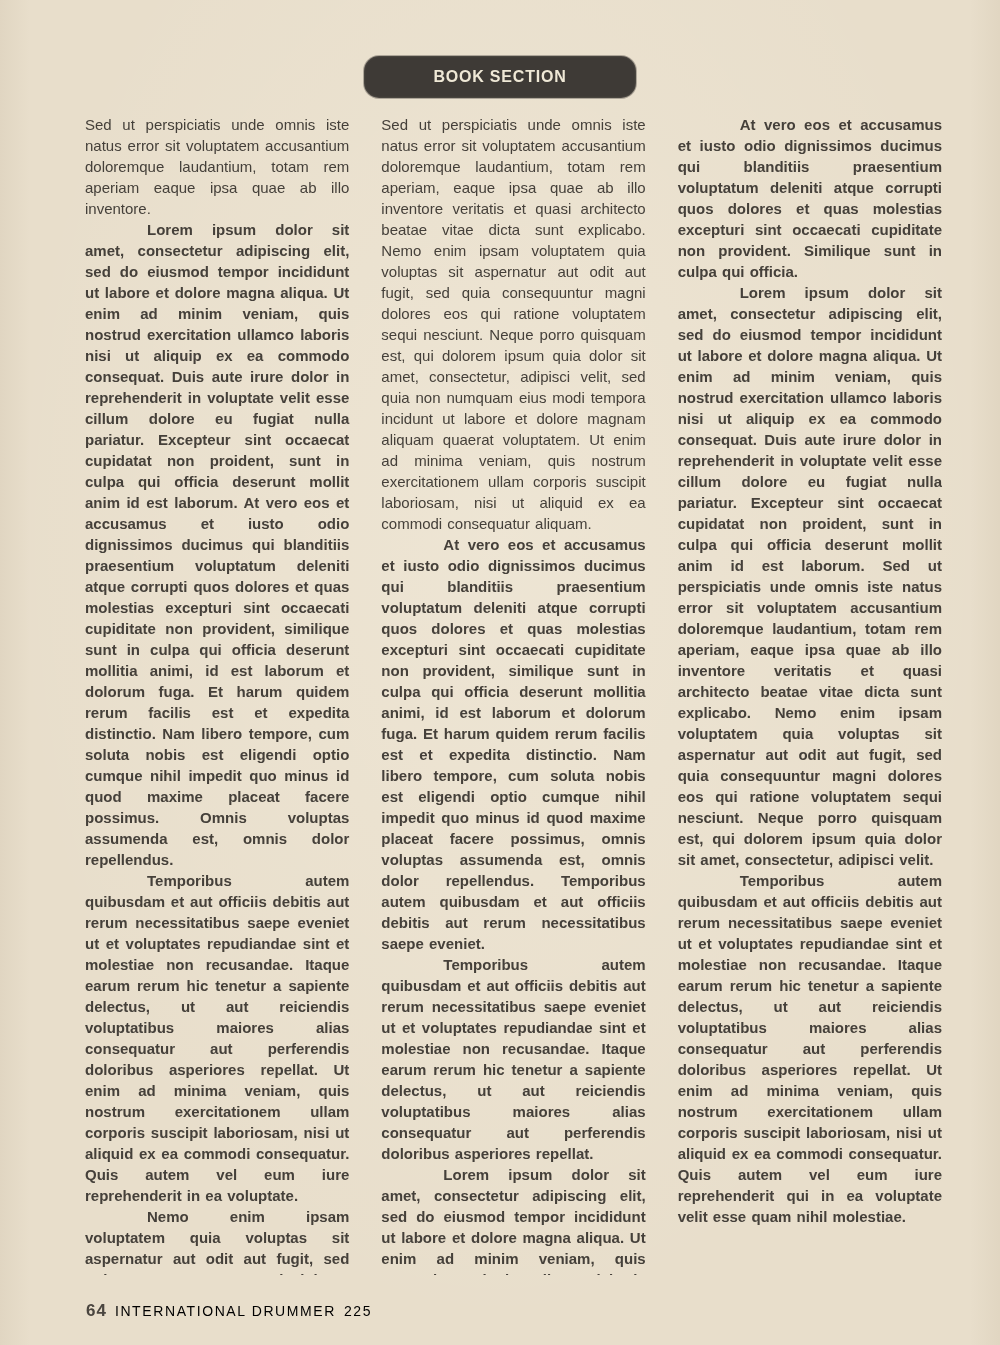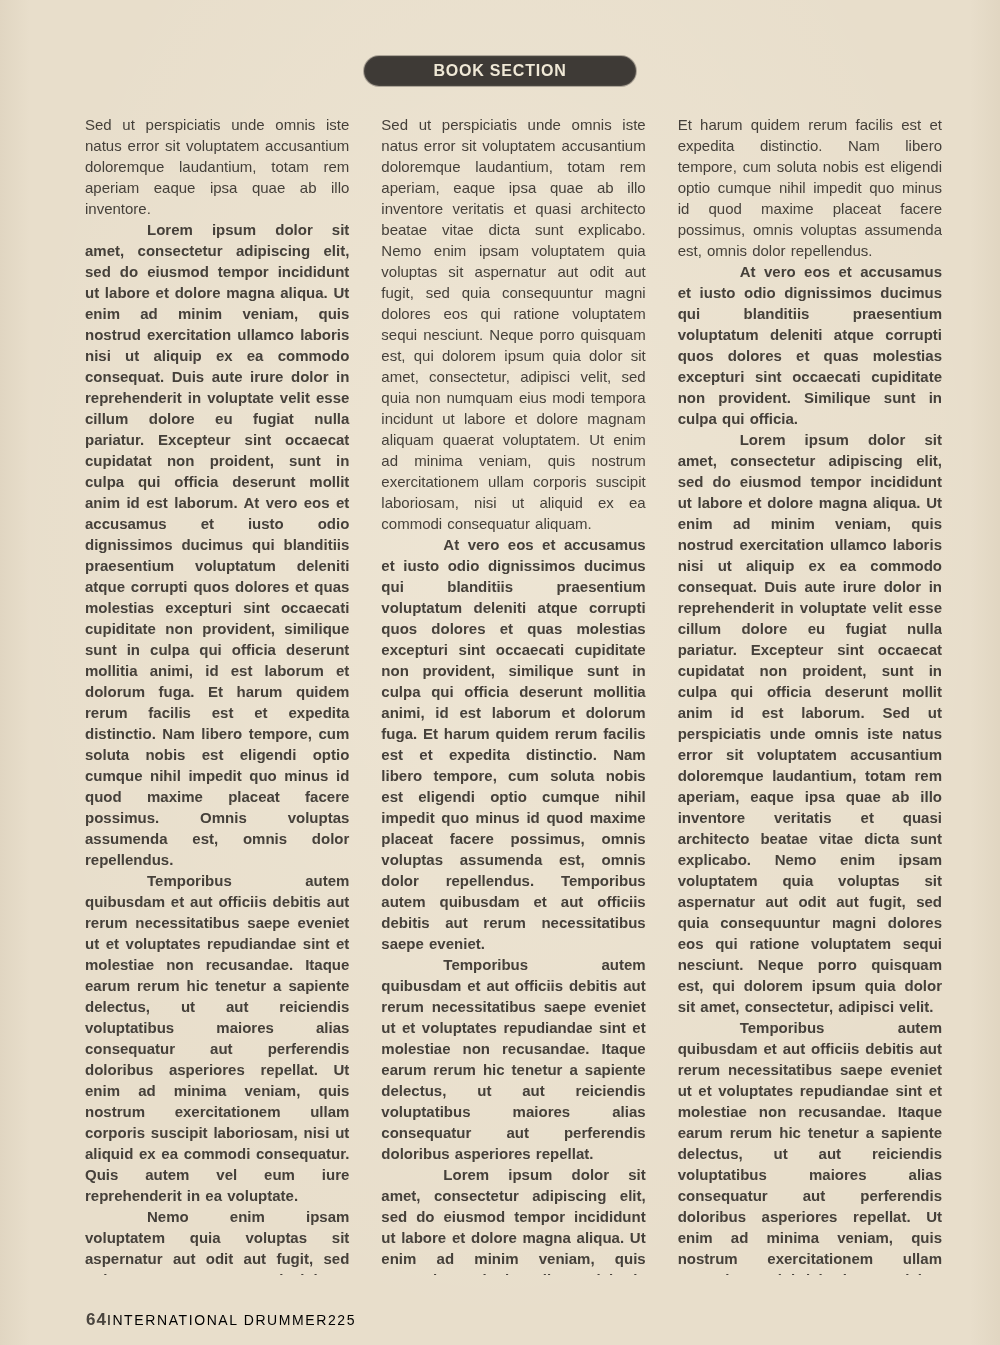--- a/index.html
+++ b/index.html
@@ -17,21 +17,21 @@
 
   .page { position: absolute; inset: 0; }
 
   
   .banner {
     position: absolute;
     top: 56px;
     left: 50%;
     transform: translateX(-50%);
     width: 272px;
-    height: 30px;
+    height: 42px;
     background: #3e3a36;
     border-radius: 15px;
     box-shadow: 0 0 0 1px rgba(62,58,54,0.35), inset 0 0 2px rgba(236,228,208,0.25);
     display: flex;
     align-items: center;
     justify-content: center;
   }
   .banner-label {
     color: #efe8d6;
     font-weight: bold;
@@ -58,23 +58,24 @@
     color: #45403a;
     text-align: justify;
     word-spacing: 1px;
   }
   .col p.indent { text-indent: 62px; font-weight: bold; }
 
   
   .folio {
     position: absolute;
     left: 86px;
-    bottom: 15px;
+    bottom: 24px;
     display: flex;
     align-items: baseline;
+    gap: 8px;
     color: #4a453f;
   }
   .folio .pagenum {
     font-weight: bold;
     font-size: 17px;
     letter-spacing: 1px;
   }
   .folio .mag, .folio .issue {
     font-size: 14px;
     letter-spacing: 1.6px;
@@ -98,21 +99,20 @@
         <p class="indent">Temporibus autem quibusdam et aut officiis debitis aut rerum necessitatibus saepe eveniet ut et voluptates repudiandae sint et molestiae non recusandae. Itaque earum rerum hic tenetur a sapiente delectus, ut aut reiciendis voluptatibus maiores alias consequatur aut perferendis doloribus asperiores repellat. Ut enim ad minima veniam, quis nostrum exercitationem ullam corporis suscipit laboriosam, nisi ut aliquid ex ea commodi consequatur. Quis autem vel eum iure reprehenderit in ea voluptate.</p>
         <p class="indent">Nemo enim ipsam voluptatem quia voluptas sit aspernatur aut odit aut fugit, sed quia consequuntur magni dolores eos qui ratione voluptatem sequi nesciunt.</p>
       </div>
     <div class="col">
         <p>Sed ut perspiciatis unde omnis iste natus error sit voluptatem accusantium doloremque laudantium, totam rem aperiam, eaque ipsa quae ab illo inventore veritatis et quasi architecto beatae vitae dicta sunt explicabo. Nemo enim ipsam voluptatem quia voluptas sit aspernatur aut odit aut fugit, sed quia consequuntur magni dolores eos qui ratione voluptatem sequi nesciunt. Neque porro quisquam est, qui dolorem ipsum quia dolor sit amet, consectetur, adipisci velit, sed quia non numquam eius modi tempora incidunt ut labore et dolore magnam aliquam quaerat voluptatem. Ut enim ad minima veniam, quis nostrum exercitationem ullam corporis suscipit laboriosam, nisi ut aliquid ex ea commodi consequatur aliquam.</p>
         <p class="indent">At vero eos et accusamus et iusto odio dignissimos ducimus qui blanditiis praesentium voluptatum deleniti atque corrupti quos dolores et quas molestias excepturi sint occaecati cupiditate non provident, similique sunt in culpa qui officia deserunt mollitia animi, id est laborum et dolorum fuga. Et harum quidem rerum facilis est et expedita distinctio. Nam libero tempore, cum soluta nobis est eligendi optio cumque nihil impedit quo minus id quod maxime placeat facere possimus, omnis voluptas assumenda est, omnis dolor repellendus. Temporibus autem quibusdam et aut officiis debitis aut rerum necessitatibus saepe eveniet.</p>
         <p class="indent">Temporibus autem quibusdam et aut officiis debitis aut rerum necessitatibus saepe eveniet ut et voluptates repudiandae sint et molestiae non recusandae. Itaque earum rerum hic tenetur a sapiente delectus, ut aut reiciendis voluptatibus maiores alias consequatur aut perferendis doloribus asperiores repellat.</p>
         <p class="indent">Lorem ipsum dolor sit amet, consectetur adipiscing elit, sed do eiusmod tempor incididunt ut labore et dolore magna aliqua. Ut enim ad minim veniam, quis nostrud exercitation ullamco laboris nisi ut aliquip ex ea commodo consequat. Duis aute irure dolor in reprehenderit in voluptate.</p>
       </div>
     <div class="col">
-        <p>Et harum quidem rerum facilis est et expedita distinctio. Nam libero tempore, cum soluta nobis est eligendi optio cumque nihil impedit quo minus id quod maxime placeat facere possimus, omnis voluptas assumenda est, omnis dolor repellendus.</p>
         <p class="indent">At vero eos et accusamus et iusto odio dignissimos ducimus qui blanditiis praesentium voluptatum deleniti atque corrupti quos dolores et quas molestias excepturi sint occaecati cupiditate non provident. Similique sunt in culpa qui officia.</p>
         <p class="indent">Lorem ipsum dolor sit amet, consectetur adipiscing elit, sed do eiusmod tempor incididunt ut labore et dolore magna aliqua. Ut enim ad minim veniam, quis nostrud exercitation ullamco laboris nisi ut aliquip ex ea commodo consequat. Duis aute irure dolor in reprehenderit in voluptate velit esse cillum dolore eu fugiat nulla pariatur. Excepteur sint occaecat cupidatat non proident, sunt in culpa qui officia deserunt mollit anim id est laborum. Sed ut perspiciatis unde omnis iste natus error sit voluptatem accusantium doloremque laudantium, totam rem aperiam, eaque ipsa quae ab illo inventore veritatis et quasi architecto beatae vitae dicta sunt explicabo. Nemo enim ipsam voluptatem quia voluptas sit aspernatur aut odit aut fugit, sed quia consequuntur magni dolores eos qui ratione voluptatem sequi nesciunt. Neque porro quisquam est, qui dolorem ipsum quia dolor sit amet, consectetur, adipisci velit.</p>
         <p class="indent">Temporibus autem quibusdam et aut officiis debitis aut rerum necessitatibus saepe eveniet ut et voluptates repudiandae sint et molestiae non recusandae. Itaque earum rerum hic tenetur a sapiente delectus, ut aut reiciendis voluptatibus maiores alias consequatur aut perferendis doloribus asperiores repellat. Ut enim ad minima veniam, quis nostrum exercitationem ullam corporis suscipit laboriosam, nisi ut aliquid ex ea commodi consequatur. Quis autem vel eum iure reprehenderit qui in ea voluptate velit esse quam nihil molestiae.</p>
       </div>
   </div>
 
   <div class="folio">
     <span class="pagenum">64</span>
     <span class="mag">INTERNATIONAL DRUMMER</span>
     <span class="issue">225</span>

